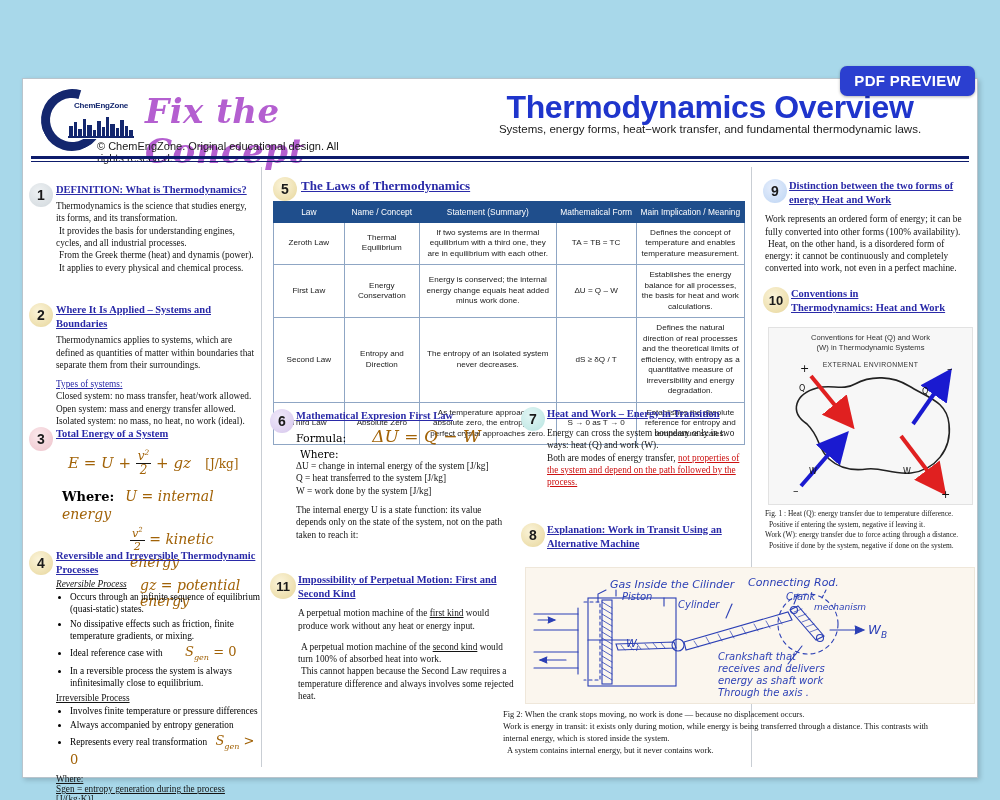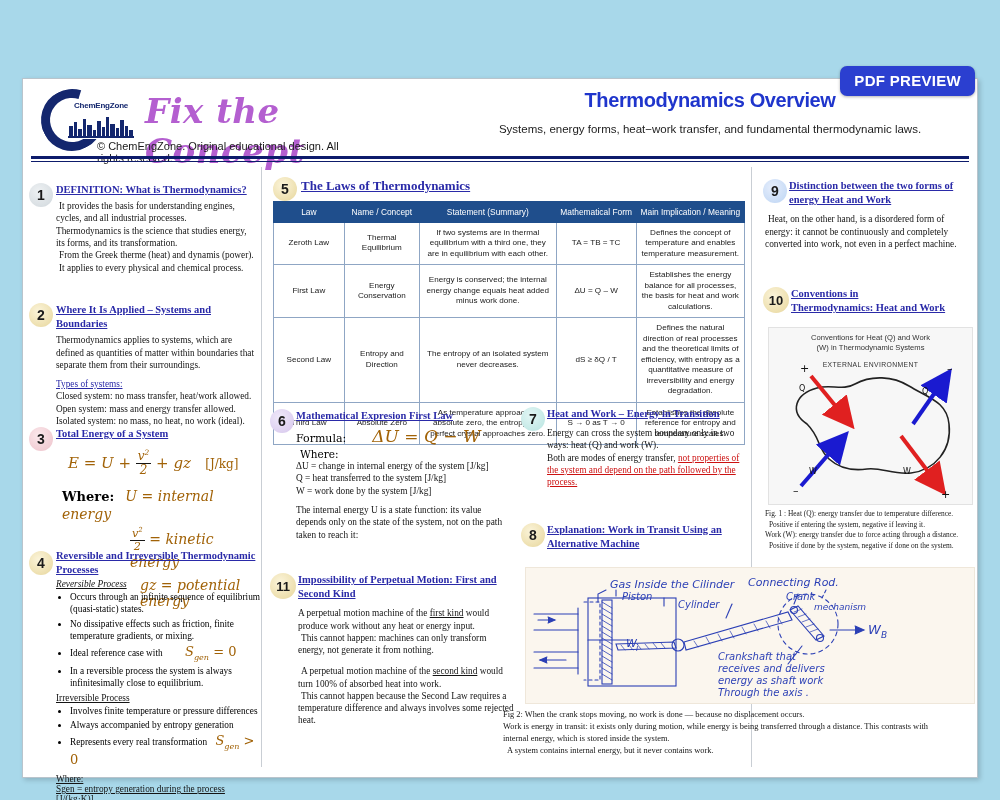--- a/index.html
+++ b/index.html
@@ -64,21 +64,21 @@
   }
   .copyright {
     position:absolute; left:60px; top:55px;
     font-family:"Liberation Sans", sans-serif;
     font-size:11px; color:#1a1a1a;
   }
   .hdr-title {
     position:absolute; left:430px; right:10px; top:10px;
     text-align:center;
     font-family:"Liberation Sans", sans-serif;
-    font-size:20px; font-weight:bold; color:#1f35cc;
+    font-size:32px; font-weight:bold; color:#1f35cc;
     letter-spacing:-.4px;
   }
   .hdr-sub {
     position:absolute; left:430px; right:10px; top:44px;
     text-align:center;
     font-family:"Liberation Sans", sans-serif;
     font-size:11.5px; color:#1c1c1c;
   }
 
   
@@ -226,22 +226,22 @@
     </div>
 
     <div class="divider-v" style="left:238px; top:88px; height:600px;"></div>
     <div class="divider-v" style="left:728px; top:88px; height:600px;"></div>
 
     <div class="sec" style="left:6px; top:104px; width:228px;">
       <div class="badge b-grey" style="left:0; top:0;">1</div>
       <div style="margin-left:27px;">
         <div class="h-title">DEFINITION: What is Thermodynamics?</div>
         <div class="body-txt" style="margin-top:3px;">
+          <p>Thermodynamics is the science that studies energy, its forms, and its transformation.</p>
           <p style="text-indent:3px;">It provides the basis for understanding engines, cycles, and all industrial processes.</p>
-          <p>Thermodynamics is the science that studies energy, its forms, and its transformation.</p>
           <p style="text-indent:3px;">From the Greek therme (heat) and dynamis (power).</p>
           <p style="text-indent:3px;">It applies to every physical and chemical process.</p>
         </div>
       </div>
     </div>
 
     <div class="sec" style="left:6px; top:224px; width:228px;">
       <div class="badge b-gold" style="left:0; top:0;">2</div>
       <div style="margin-left:27px;">
         <div class="h-title">Where It Is Applied – Systems and Boundaries</div>
@@ -397,33 +397,33 @@
       </div>
     </div>
 
     <div class="sec" style="left:247px; top:494px; width:245px;">
       <div class="badge b-gold" style="left:0; top:0; width:26px; height:26px; font-size:13px;">11</div>
       <div style="margin-left:28px;">
         <div class="h-title">Impossibility of Perpetual Motion: First and</div>
         <div class="h-title">Second Kind</div>
         <div class="body-txt" style="margin-top:6px;">
           <p><span>A perpetual motion machine of the </span><span class="u">first kind</span><span> would produce work without any heat or energy input.</span></p>
-          <p style="text-indent:3px;">This cannot happen: machines can only transform energy, not generate it from nothing.</p>
           <p style="margin-top:9px; text-indent:3px;"><span>A perpetual motion machine of the </span><span class="u">second kind</span><span> would turn 100% of absorbed heat into work.</span></p>
           <p style="text-indent:3px;">This cannot happen because the Second Law requires a temperature difference and always involves some rejected heat.</p>
         </div>
       </div>
     </div>
 
     <div class="sec" style="left:740px; top:100px; width:212px;">
       <div class="badge b-blue" style="left:0; top:0;">9</div>
       <div style="margin-left:26px;">
         <div class="h-title">Distinction between the two forms of</div>
         <div class="h-title">energy Heat and Work</div>
         <div class="body-txt" style="margin-top:6px; margin-left:-24px; width:205px;">
+          <p>Work represents an ordered form of energy; it can be fully converted into other forms (100% availability).</p>
           <p style="text-indent:3px;">Heat, on the other hand, is a disordered form of energy: it cannot be continuously and completely converted into work, not even in a perfect machine.</p>
         </div>
       </div>
     </div>
 
     <div class="sec" style="left:740px; top:208px; width:212px;">
       <div class="badge b-gold" style="left:0; top:0; width:26px; height:26px; font-size:13px;">10</div>
       <div style="margin-left:28px;">
         <div class="h-title">Conventions in</div>
         <div class="h-title">Thermodynamics: Heat and Work</div>

